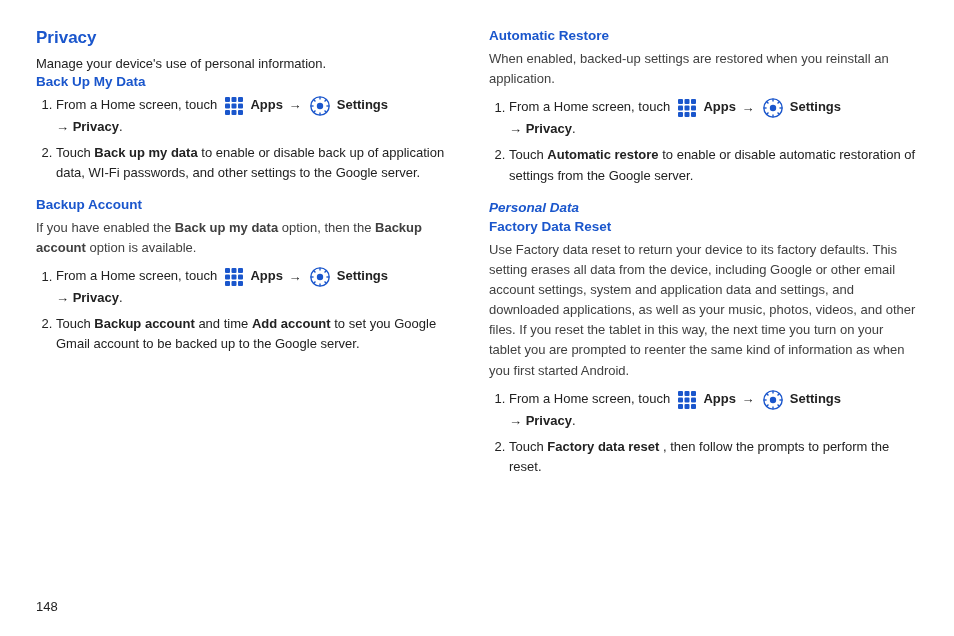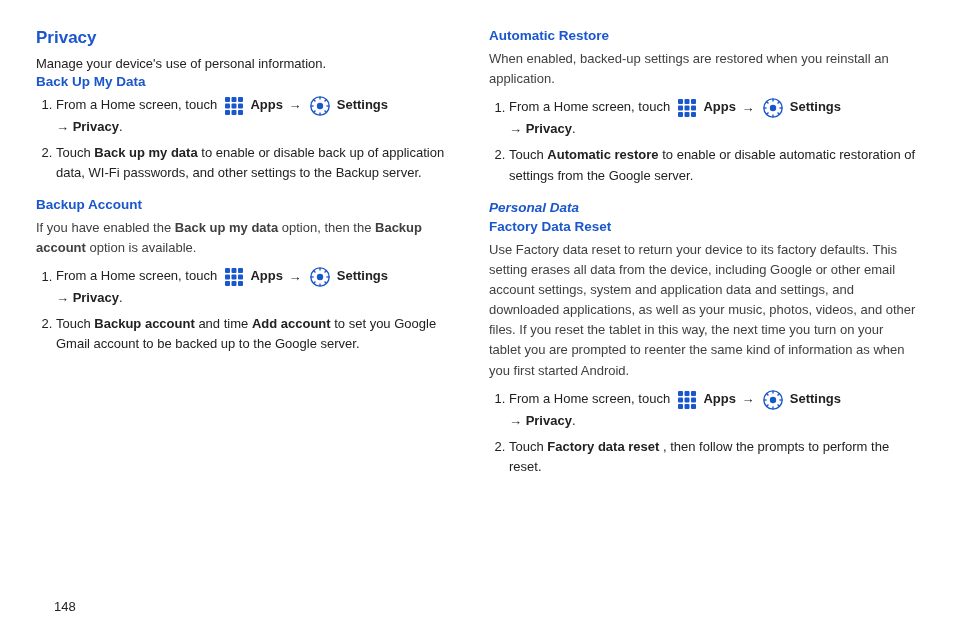--- a/index.html
+++ b/index.html
@@ -82,21 +82,21 @@
     }
     .settings-icon svg {
       width: 22px;
       height: 22px;
     }
     .bold { font-weight: bold; }
     .arrow { margin: 0 2px; }
     .page-num {
       position: absolute;
       bottom: 22px;
-      left: 54px;
+      left: 36px;
       font-size: 13px;
       color: #222;
     }
     .subsection-block {
       margin-bottom: 14px;
     }
   </style>
 </head>
 <body>
 
@@ -145,21 +145,21 @@
             </span>
             <span class="bold">Settings</span>
             <br>
             <span>→</span>
             <span class="bold">Privacy</span>.
           </span>
         </li>
         <li>
           <span>Touch</span>
           <span class="bold">Back up my data</span>
-          <span>to enable or disable back up of application data, WI-Fi passwords, and other settings to the Backup server.</span>
+          <span>to enable or disable back up of application data, WI-Fi passwords, and other settings to the Google server.</span>
         </li>
       </ol>
     </div>
 
     <div class="subsection-block">
       <div class="subsection-bold">Backup Account</div>
       <div class="body-text">
         <span>If you have enabled the</span>
         <span class="bold">Back up my data</span>
         <span>option, then the</span>

